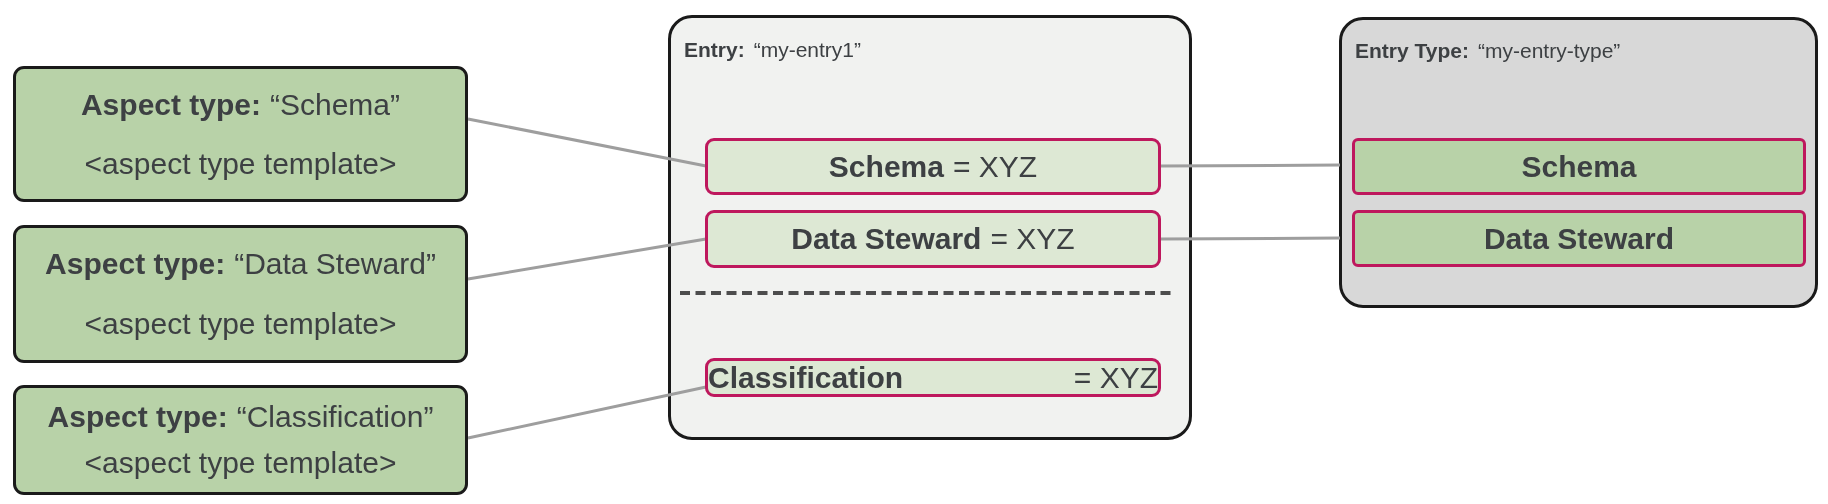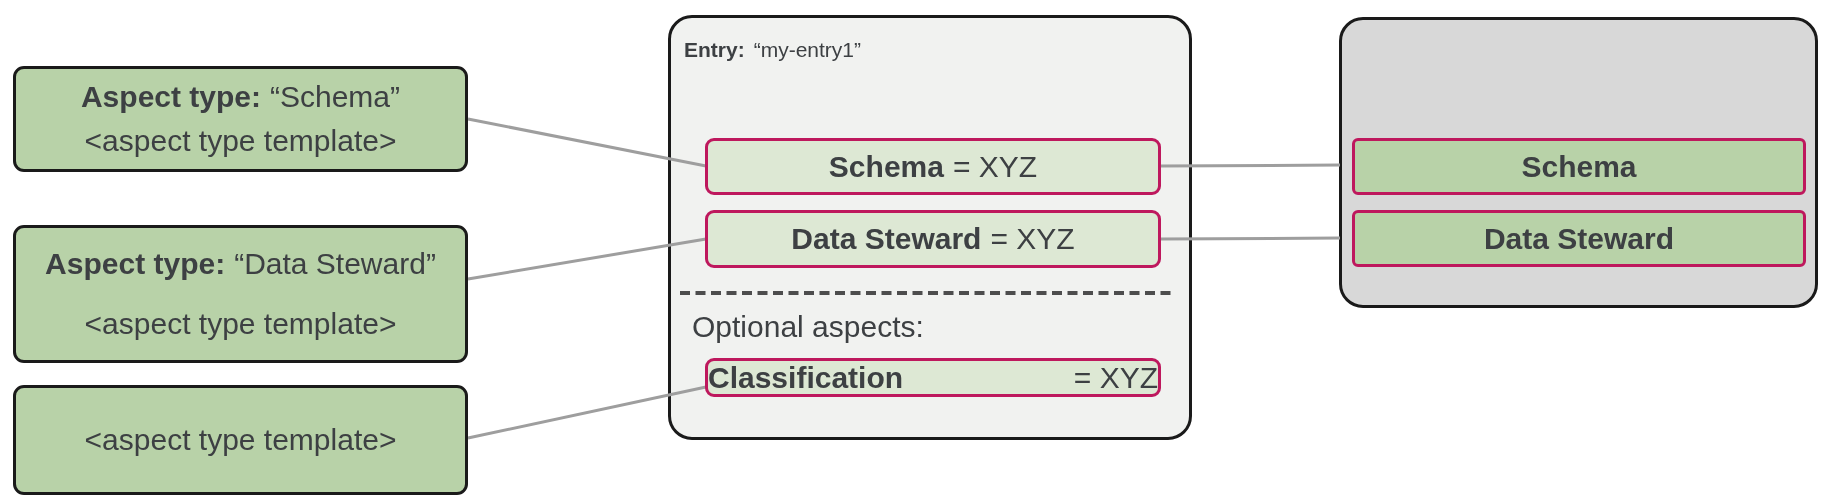--- a/index.html
+++ b/index.html
@@ -14,21 +14,21 @@
   .panel-entry { left:668px; top:15px; width:524px; height:425px; background:#f1f2f0; }
   .panel-entry-type { left:1339px; top:17px; width:479px; height:291px; background:#d8d8d8; }
 
   
   .card {
     left:13px; width:455px; background:#b8d2a8;
     border:3px solid #1a1a1a; border-radius:11px;
     display:flex; flex-direction:column; justify-content:space-around; align-items:center;
     text-align:center; font-size:30px; padding:6px 8px;
   }
-  .card1 { top:66px;  height:106px; }
+  .card1 { top:66px;  height:136px; }
   .card2 { top:225px; height:138px; }
   .card3 { top:385px; height:110px; }
 
   
   .row {
     border:3px solid #be185d;
     display:flex; justify-content:center; align-items:center;
     font-size:30px; white-space:nowrap;
   }
   .row-light { background:#dde8d4; border-radius:9px; }
@@ -68,45 +68,50 @@
   </div>
 
   <div class="abs card card2">
     <div>
       <span class="b">Aspect type:</span><span class="t-val">“Data Steward”</span>
     </div>
     <div>&lt;aspect type template&gt;</div>
   </div>
 
   <div class="abs card card3">
+    <div>
+      <span class="b">Aspect type:</span><span class="t-val">“Classification”</span>
+    </div>
     <div>&lt;aspect type template&gt;</div>
   </div>
 
   <div class="abs title" style="left:684px; top:34px;">
     <span class="b">Entry:</span><span class="t-val">“my-entry1”</span>
   </div>
 
 
   <div class="abs row row-light row-entry" style="top:138px; height:57px;">
     <span class="b">Schema</span>
       <span class="t-val">= XYZ</span>
   </div>
 
   <div class="abs row row-light row-entry" style="top:210px; height:58px;">
     <span class="b">Data Steward</span>
       <span class="t-val">= XYZ</span>
   </div>
 
-  <div class="abs label" style="left:692px; top:312px;">Optional aspects:</div>
 
   <div class="abs row row-light row-entry" style="top:358px; height:39px;justify-content:space-between;">
     <span class="b">Classification</span>
       <span class="t-val">= XYZ</span>
   </div>
 
+  <div class="abs title" style="left:1355px; top:35px;">
+    <span class="b">Entry Type:</span><span class="t-val">“my-entry-type”</span>
+  </div>
 
 
   <div class="abs row row-green row-et" style="top:138px; height:57px;">
     <span class="b">Schema</span>
   </div>
 
   <div class="abs row row-green row-et" style="top:210px; height:57px;">
     <span class="b">Data Steward</span>
   </div>
 

